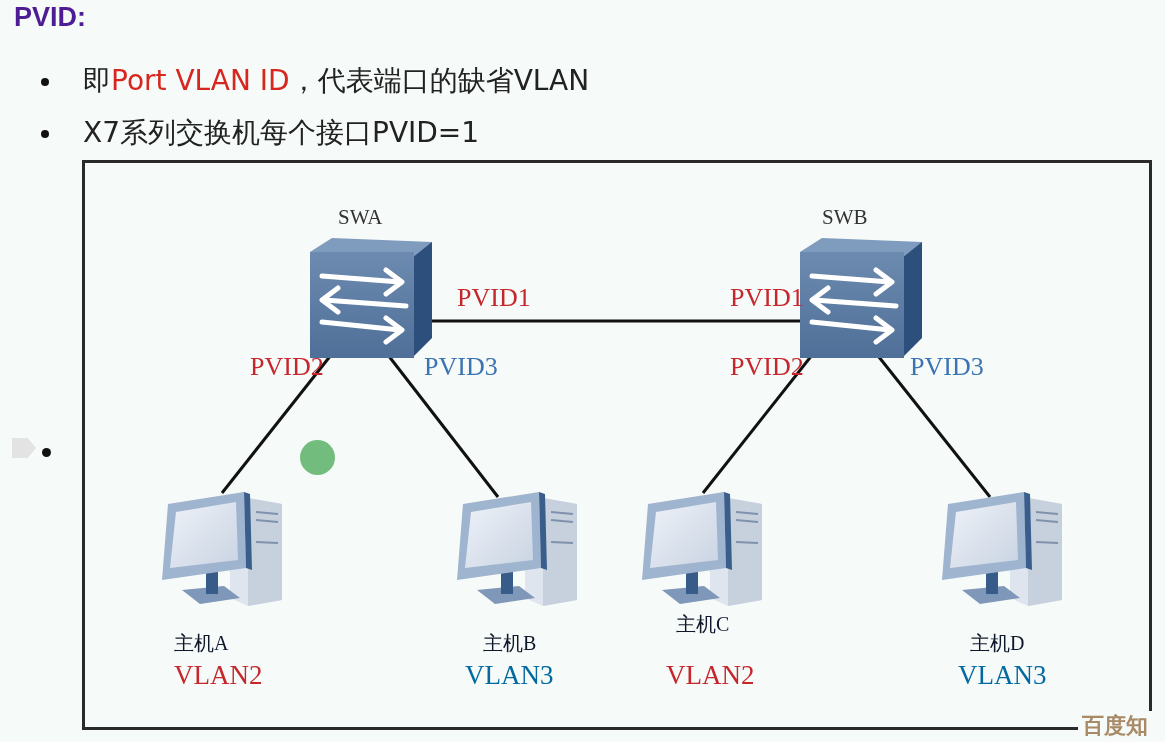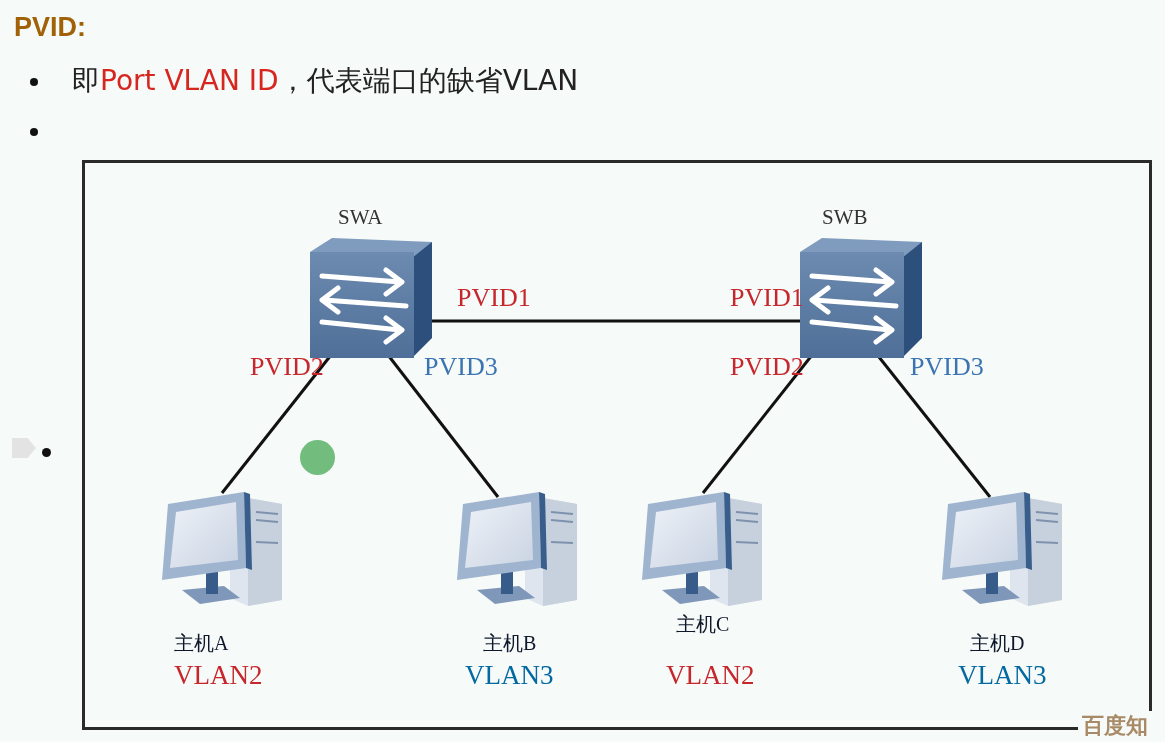--- a/index.html
+++ b/index.html
@@ -4,26 +4,26 @@
 <style>
   html, body { margin: 0; padding: 0; }
   body {
     width: 1165px; height: 742px; overflow: hidden;
     background: #f6faf8;
     font-family: "DejaVu Sans", "Liberation Sans", sans-serif;
     position: relative;
     color: #222;
   }
   .title {
-    position: absolute; left: 14px; top: 12px;
-    font-size: 27px; font-weight: bold; color: #a16207;
+    position: absolute; left: 14px; top: 2px;
+    font-size: 27px; font-weight: bold; color: #4c1d95;
     font-family: "Liberation Sans", sans-serif;
   }
   .bullet-row {
-    position: absolute; left: 30px; font-size: 28px; color: #222;
+    position: absolute; left: 41px; font-size: 28px; color: #222;
     font-family: "DejaVu Sans", sans-serif; white-space: nowrap;
   }
   .bullet-row .dot {
     display: inline-block; width: 8px; height: 8px; border-radius: 50%;
     background: #111; vertical-align: middle; margin-right: 34px;
   }
   .red { color: #d7261f; }
   .row1 { top: 62px; }
   .row2 { top: 114px; }
   .side-marker {
@@ -63,21 +63,21 @@
 </style>
 </head>
 <body>
 
 <div class="title">PVID:</div>
 
 <div class="bullet-row row1">
   <span class="dot"></span><span>即</span><span class="red">Port  VLAN  ID</span><span>，代表端口的缺省VLAN</span>
 </div>
 <div class="bullet-row row2">
-  <span class="dot"></span>
+  <span class="dot"></span><span>X7系列交换机每个接口PVID=1</span>
 </div>
 
 <div class="side-marker"></div>
 <div class="side-dot"></div>
 
 <div class="frame"></div>
 
 <svg class="diagram" width="1165" height="742">
   <defs>
     <linearGradient id="swFront" x1="0" y1="0" x2="0" y2="1">

